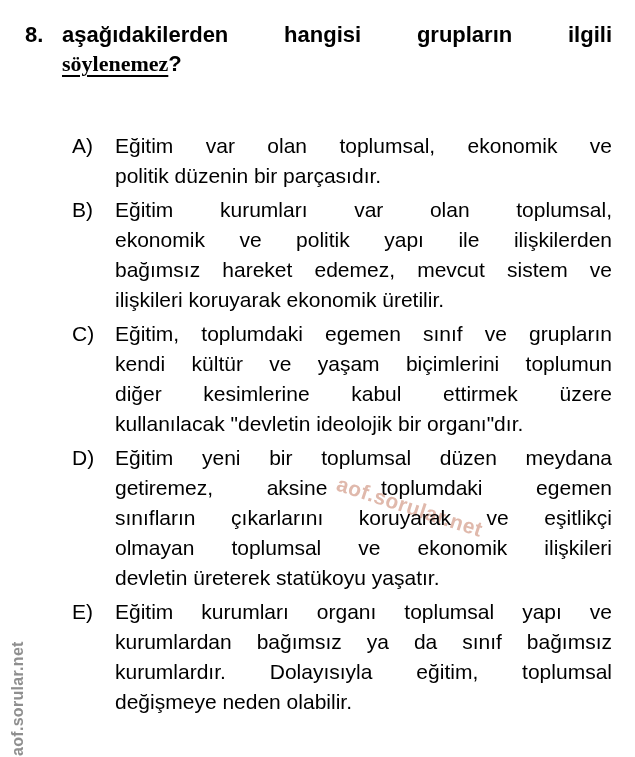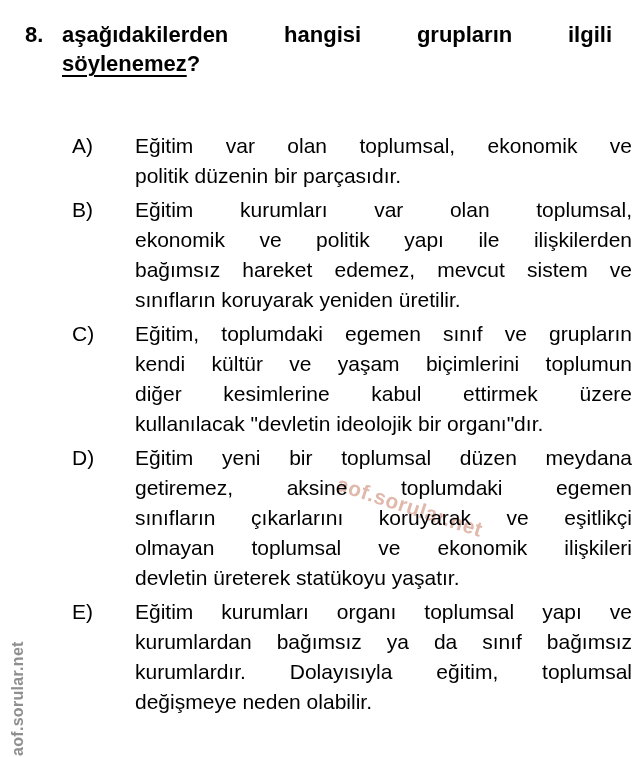--- a/index.html
+++ b/index.html
@@ -26,33 +26,34 @@
   .qnum { width: 37px; flex: 0 0 37px; }
   .qtext { width: 550px; flex: 0 0 550px; }
 
   .jline { text-align: justify; text-align-last: justify; }
   .jline.last { text-align-last: left; }
 
   .underlined {
     text-decoration: underline;
     text-decoration-thickness: 2px;
     text-underline-offset: 4px;
+    font-family: Liberation Serif, serif;
   }
 
   
   .options {
     position: absolute;
     left: 72px; top: 131px;
     width: 540px;
     font-size: 21px;
     line-height: 30px;
   }
   .option { display: flex; margin-bottom: 4px; }
   .olabel { width: 43px; flex: 0 0 43px; }
-  .otext { width: 497px; flex: 0 0 497px; margin-left: 20px; }
+  .otext { width: 497px; flex: 0 0 497px; }
 
   
   .wm-center {
     position: absolute;
     left: 341px; top: 472px;
     transform: rotate(18deg);
     transform-origin: 0 0;
     font-size: 21px;
     font-weight: 700;
     letter-spacing: 0.5px;
@@ -97,21 +98,21 @@
         <div class="jline">Eğitim var olan toplumsal, ekonomik ve</div>
         <div class="jline last">politik düzenin bir parçasıdır.</div>
       </div>
     </div>
     <div class="option">
       <div class="olabel">B)</div>
       <div class="otext">
         <div class="jline">Eğitim kurumları var olan toplumsal,</div>
         <div class="jline">ekonomik ve politik yapı ile ilişkilerden</div>
         <div class="jline">bağımsız hareket edemez, mevcut sistem ve</div>
-        <div class="jline last">sınıfların koruyarak yeniden üretilir.</div>
+        <div class="jline last">ilişkileri koruyarak ekonomik üretilir.</div>
       </div>
     </div>
     <div class="option">
       <div class="olabel">C)</div>
       <div class="otext">
         <div class="jline">Eğitim, toplumdaki egemen sınıf ve grupların</div>
         <div class="jline">kendi kültür ve yaşam biçimlerini toplumun</div>
         <div class="jline">diğer kesimlerine kabul ettirmek üzere</div>
         <div class="jline last">kullanılacak "devletin ideolojik bir organı"dır.</div>
       </div>

